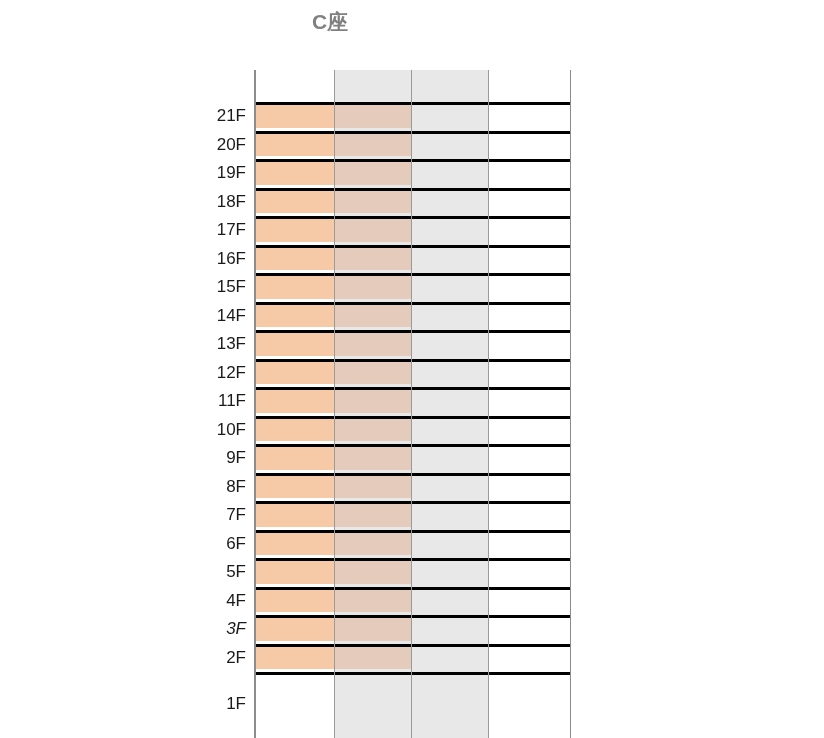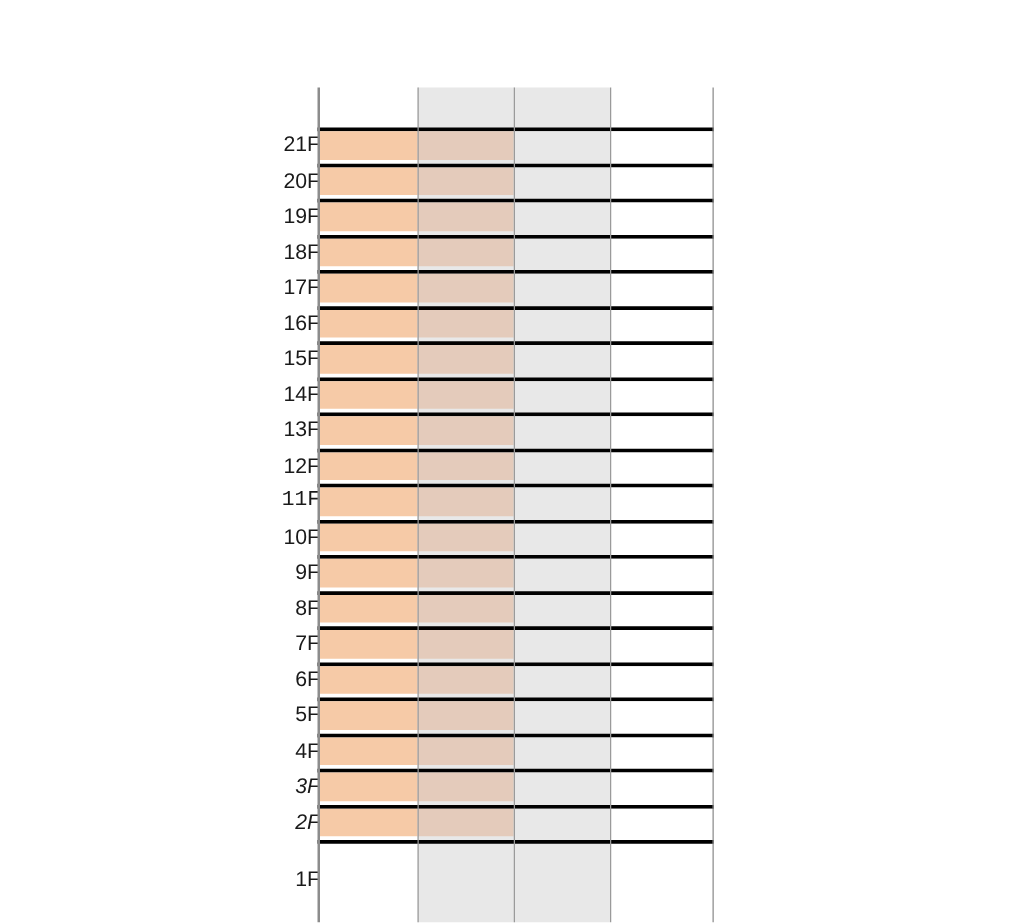--- a/index.html
+++ b/index.html
@@ -99,62 +99,63 @@
     height: 100%;
   }
   .seg.s1 { left: 1px;   width: 79px;  background: #f6caa7; }
   .seg.s2 { left: 80px;  width: 77px;  background: #e4cbbb; }
   .seg.s3 { left: 157px; width: 77px;  background: #e8e8e8; }
   .seg.s4 { left: 234px; width: 82px;  background: #ffffff; }
 
   
   .labels-layer {
     position: absolute;
-    left: 10px;
+    left: 0;
     top: 70px;
     width: 254px;
     height: 668px;
   }
   .row-label {
     position: absolute;
     right: 8px;
     text-align: right;
     font-size: 17px;
     color: #1a1a1a;
     line-height: 20px;
     white-space: nowrap;
   }
 </style>
 </head>
 <body>
 
 <div id="chart-root">
 
+  <div class="chart-title">C座</div>
 
   <div class="labels-layer">
       <div class="row-label" style="top: 36.25px;">21F</div>
       <div class="row-label" style="top: 64.75px;">20F</div>
       <div class="row-label" style="top: 93.25px;">19F</div>
       <div class="row-label" style="top: 121.75px;">18F</div>
       <div class="row-label" style="top: 150.25px;">17F</div>
       <div class="row-label" style="top: 178.75px;">16F</div>
       <div class="row-label" style="top: 207.25px;">15F</div>
       <div class="row-label" style="top: 235.75px;">14F</div>
       <div class="row-label" style="top: 264.25px;">13F</div>
       <div class="row-label" style="top: 292.75px;">12F</div>
-      <div class="row-label" style="top: 321.25px; font-family: Liberation Mono, monospace;">11F</div>
+      <div class="row-label" style="top: 321.25px;">11F</div>
       <div class="row-label" style="top: 349.75px;">10F</div>
       <div class="row-label" style="top: 378.25px;">9F</div>
       <div class="row-label" style="top: 406.75px;">8F</div>
       <div class="row-label" style="top: 435.25px;">7F</div>
       <div class="row-label" style="top: 463.75px;">6F</div>
       <div class="row-label" style="top: 492.25px;">5F</div>
       <div class="row-label" style="top: 520.75px;">4F</div>
       <div class="row-label" style="top: 549.25px; font-style: italic;">3F</div>
-      <div class="row-label" style="top: 577.75px; font-style: italic;">2F</div>
+      <div class="row-label" style="top: 577.75px;">2F</div>
       <div class="row-label" style="top: 624px;">1F</div>
     </div>
 
   <div class="plot-area">
     <div class="band" style="left:80px; width:154px;"></div>
 
     <div class="rows-layer">
         <div class="row-rule" style="top: 32px;"></div>
         <div class="row" style="top: 35px; height: 22.5px;">
           <div class="seg s1" style="background: rgb(246, 202, 167);"></div>

